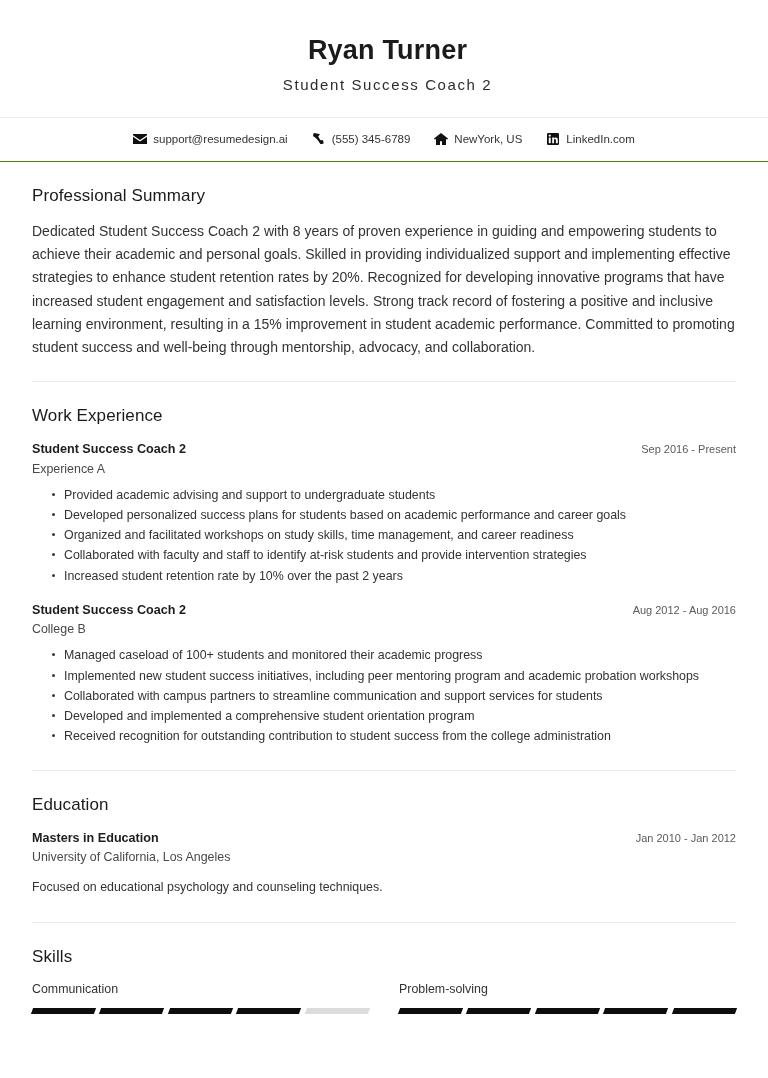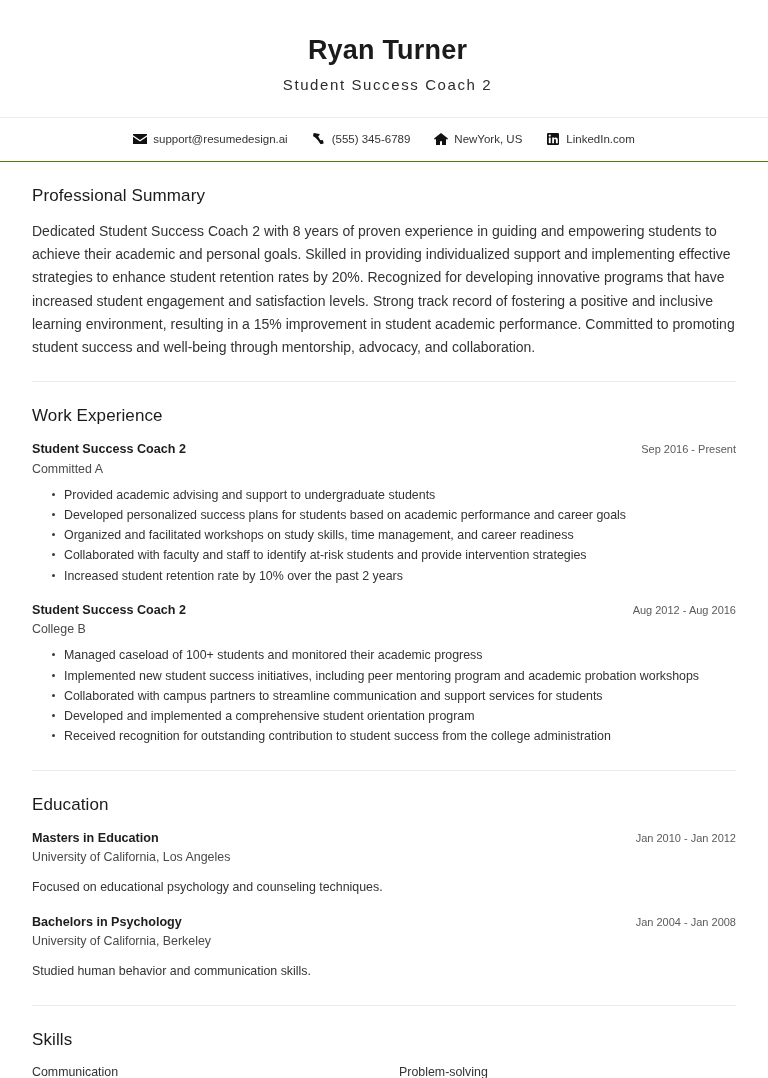--- a/index.html
+++ b/index.html
@@ -243,21 +243,21 @@
 
   <section class="section">
     <h2 class="section-title">Work Experience</h2>
     <div class="work-section-body">
 
       <div class="entry">
         <div class="entry-head">
           <span class="entry-title">Student Success Coach 2</span>
           <span class="entry-date">Sep 2016 - Present</span>
         </div>
-        <div class="entry-sub">Committed A</div>
+        <div class="entry-sub">Experience A</div>
         <ul class="bullets">
           <li>Provided academic advising and support to undergraduate students</li>
           <li>Developed personalized success plans for students based on academic performance and career goals</li>
           <li>Organized and facilitated workshops on study skills, time management, and career readiness</li>
           <li>Collaborated with faculty and staff to identify at-risk students and provide intervention strategies</li>
           <li>Increased student retention rate by 10% over the past 2 years</li>
         </ul>
       </div>
 
       <div class="entry">
@@ -286,28 +286,20 @@
 
       <div class="entry">
         <div class="entry-head">
           <span class="entry-title">Masters in Education</span>
           <span class="entry-date">Jan 2010 - Jan 2012</span>
         </div>
         <div class="entry-sub">University of California, Los Angeles</div>
         <div class="entry-desc">Focused on educational psychology and counseling techniques.</div>
       </div>
 
-      <div class="entry">
-        <div class="entry-head">
-          <span class="entry-title">Bachelors in Psychology</span>
-          <span class="entry-date">Jan 2004 - Jan 2008</span>
-        </div>
-        <div class="entry-sub">University of California, Berkeley</div>
-        <div class="entry-desc">Studied human behavior and communication skills.</div>
-      </div>
 
     </div>
   </section>
 
   <div class="divider"></div>
 
   <section class="section">
     <h2 class="section-title">Skills</h2>
     <div class="skills-grid">
 

